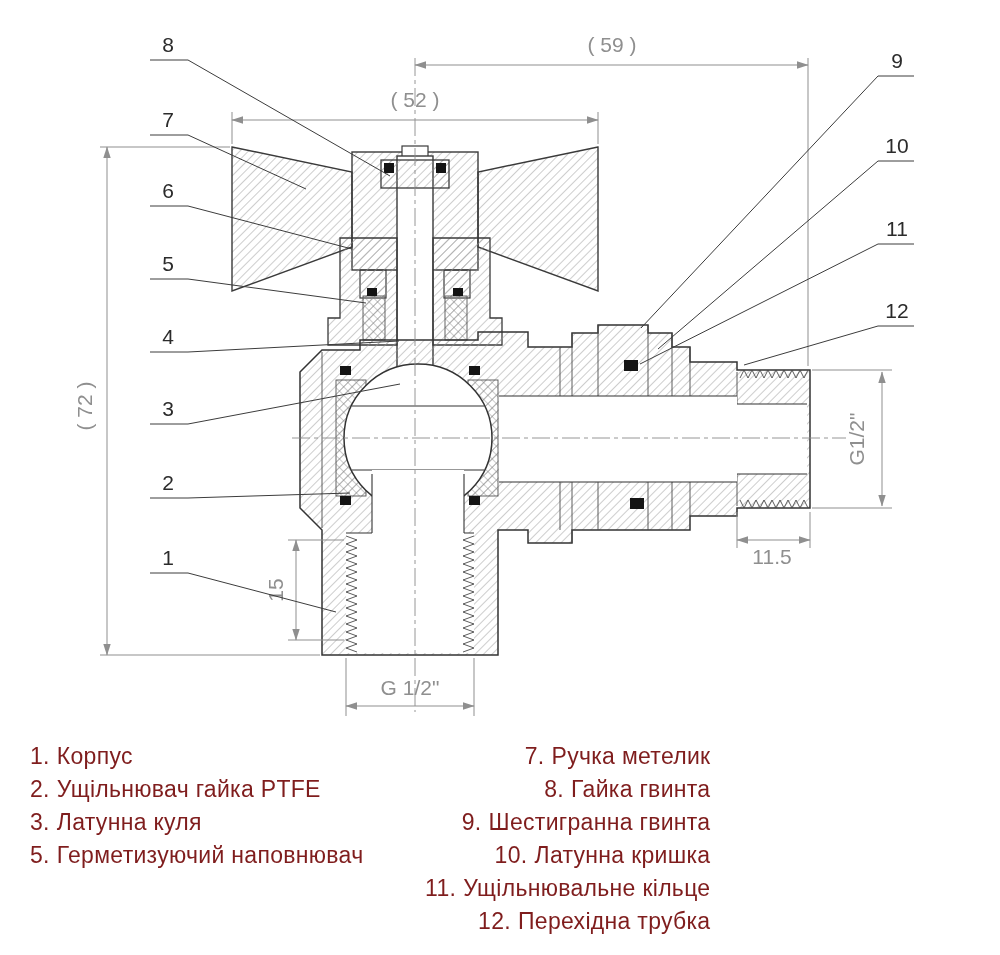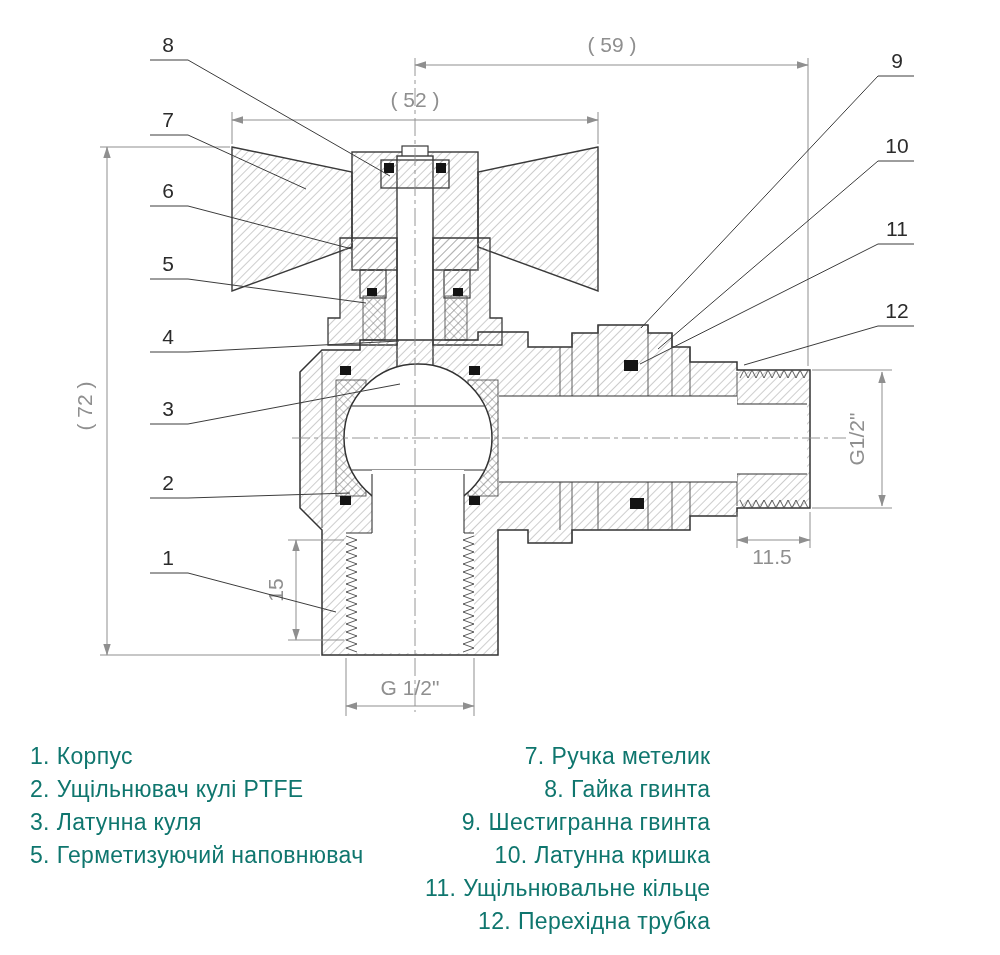--- a/index.html
+++ b/index.html
@@ -8,21 +8,21 @@
     font-family:"Liberation Sans",sans-serif;overflow:hidden;
   }
   .drawing{position:absolute;top:0;left:0;}
   svg text{font-family:"Liberation Sans",sans-serif;}
   .dim-text{fill:#8f8f8f;font-size:21px;}
   .callout-text{fill:#2b2b2b;font-size:21px;}
   .legend-col{position:absolute;top:740px;}
   .legend-col.left{left:30px;}
   .legend-col.right{left:425px;text-align:right;}
   .legend-item{
-    font-size:23px;line-height:33px;color:#0f766e;letter-spacing:.3px;
+    font-size:23px;line-height:33px;color:#7f1d1d;letter-spacing:.3px;
     white-space:nowrap;
   }
   .legend-item .num{margin-right:7px;}
 </style>
 </head>
 <body>
 
 <div class="canvas">
 
   <svg class="drawing" width="1000" height="735" viewBox="0 0 1000 735">
@@ -215,21 +215,21 @@
       <text class="callout-text" x="897" y="236" text-anchor="middle">11</text>
       <text class="callout-text" x="897" y="318" text-anchor="middle">12</text>
     </g>
   </svg>
 
   <div class="legend-col left">
     <div class="legend-item">
       <span class="num">1.</span><span>Корпус</span>
     </div>
     <div class="legend-item">
-      <span class="num">2.</span><span>Ущільнювач кулі PTFE</span>
+      <span class="num">2.</span><span>Ущільнювач гайка PTFE</span>
     </div>
     <div class="legend-item">
       <span class="num">3.</span><span>Латунна куля</span>
     </div>
     <div class="legend-item">
       <span class="num">5.</span><span>Герметизуючий наповнювач</span>
     </div>
   </div>
 
   <div class="legend-col right">

